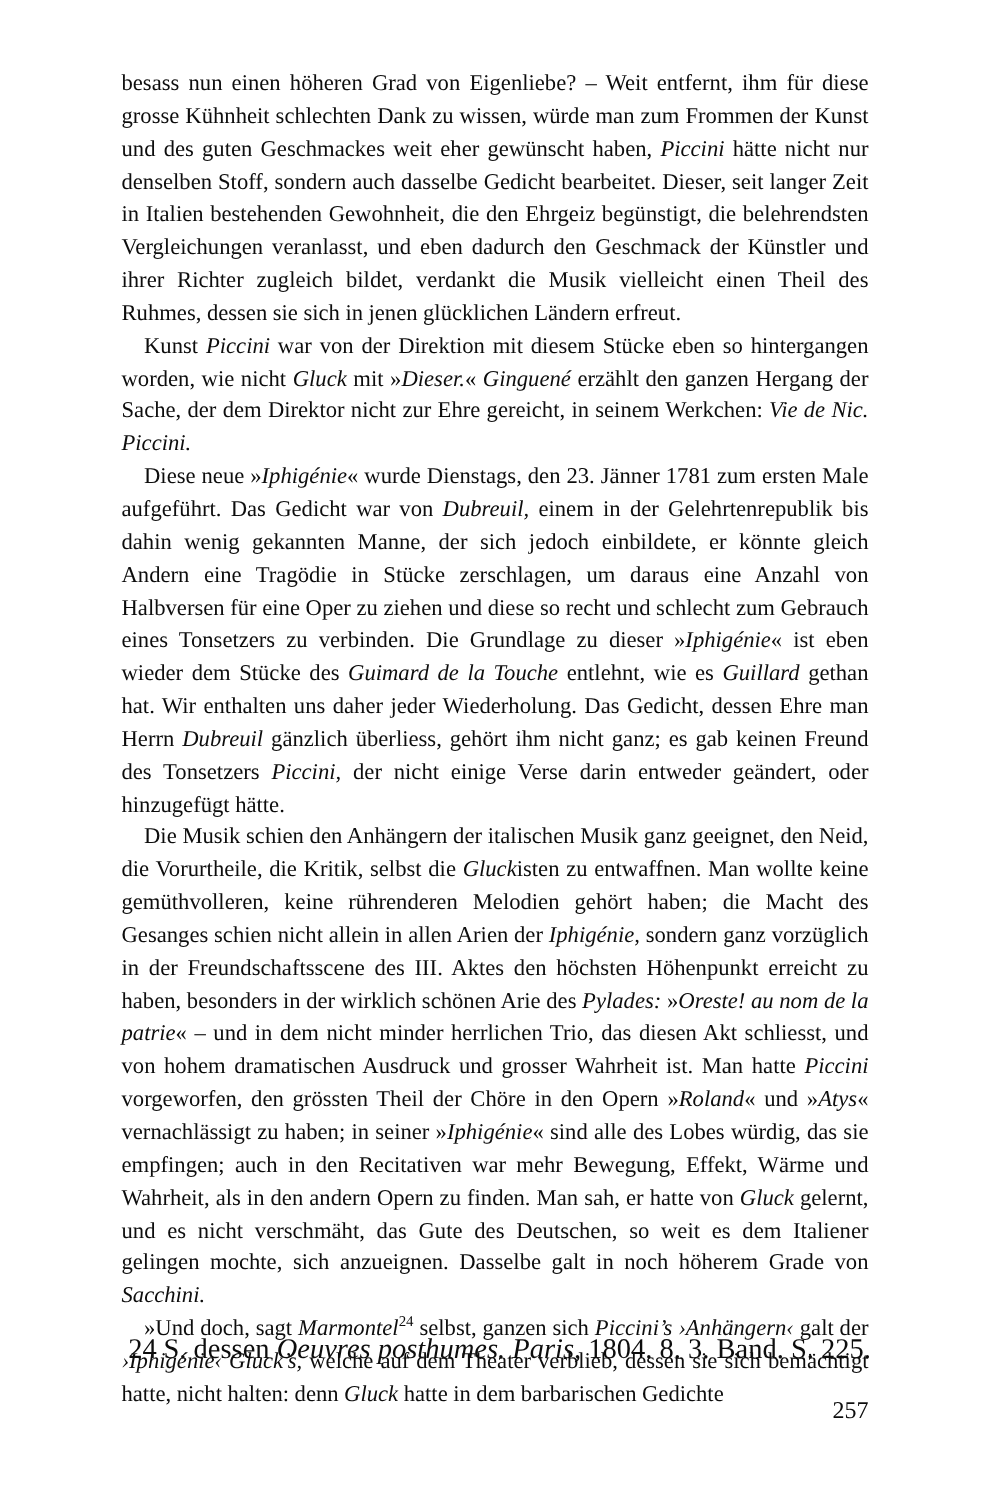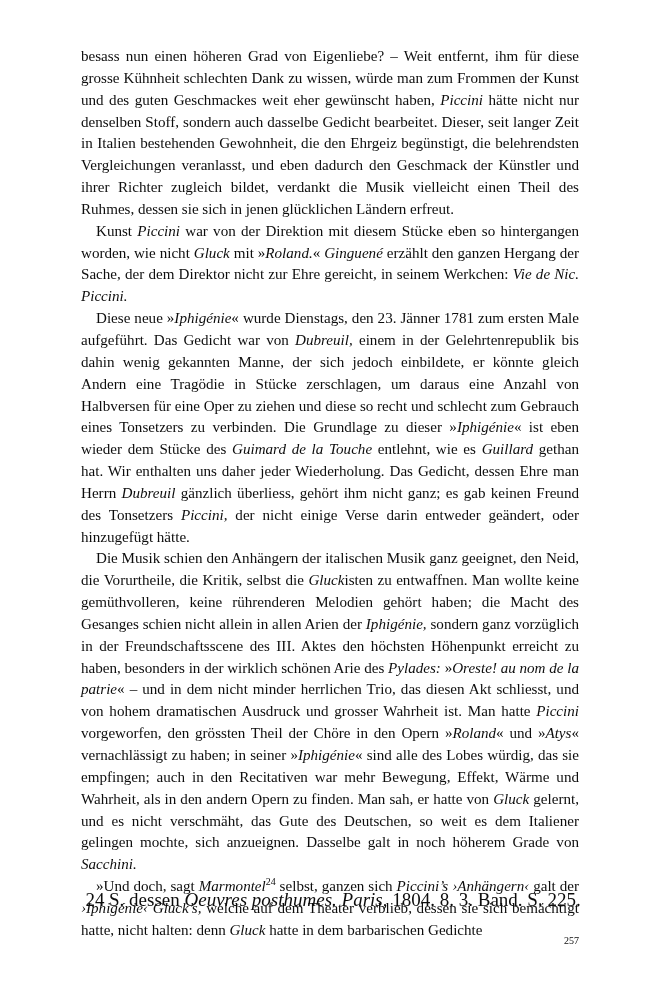--- a/index.html
+++ b/index.html
@@ -56,33 +56,33 @@
     white-space: nowrap;
   }
   .fn-num {
     display: inline-block;
     width: 28px;
   }
   .folio {
     position: absolute;
     right: 81px;
     top: 932px;
-    font-size: 10px;
+    font-size: 16px;
     line-height: 18px;
     text-align: center;
   }
 </style>
 </head>
 <body>
 
 <div class="page">
 
   <div class="textblock">
       <p class="para"><span>besass nun einen höheren Grad von Eigenliebe? – Weit entfernt, ihm für diese grosse Kühnheit schlechten Dank zu wissen, würde man zum Frommen der Kunst und des guten Geschmackes weit eher gewünscht haben, </span><i>Piccini</i><span> hätte nicht nur denselben Stoff, sondern auch dasselbe Gedicht bearbeitet. Dieser, seit langer Zeit in Italien bestehenden Gewohnheit, die den Ehrgeiz begünstigt, die belehrendsten Vergleichungen veranlasst, und eben dadurch den Geschmack der Künstler und ihrer Richter zugleich bildet, verdankt die Musik vielleicht einen Theil des Ruhmes, dessen sie sich in jenen glücklichen Ländern erfreut.</span></p>
-      <p class="para indent"><span>Kunst </span><i>Piccini</i><span> war von der Direktion mit diesem Stücke eben so hintergangen worden, wie nicht </span><i>Gluck</i><span> mit »</span><i>Roland.</i><span>« </span><i>Ginguené</i><span> erzählt den ganzen Hergang der Sache, der dem Direktor nicht zur Ehre gereicht, in seinem Werkchen: </span><i>Vie de Nic. Piccini.</i></p>
+      <p class="para indent"><span>Kunst </span><i>Piccini</i><span> war von der Direktion mit diesem Stücke eben so hintergangen worden, wie nicht </span><i>Gluck</i><span> mit »</span><i>Dieser.</i><span>« </span><i>Ginguené</i><span> erzählt den ganzen Hergang der Sache, der dem Direktor nicht zur Ehre gereicht, in seinem Werkchen: </span><i>Vie de Nic. Piccini.</i></p>
       <p class="para indent"><span>Diese neue »</span><i>Iphigénie</i><span>« wurde Dienstags, den 23. Jänner 1781 zum ersten Male aufgeführt. Das Gedicht war von </span><i>Dubreuil,</i><span> einem in der Gelehrtenrepublik bis dahin wenig gekannten Manne, der sich jedoch einbildete, er könnte gleich Andern eine Tragödie in Stücke zerschlagen, um daraus eine Anzahl von Halbversen für eine Oper zu ziehen und diese so recht und schlecht zum Gebrauch eines Tonsetzers zu verbinden. Die Grundlage zu dieser »</span><i>Iphigénie</i><span>« ist eben wieder dem Stücke des </span><i>Guimard de la Touche</i><span> entlehnt, wie es </span><i>Guillard</i><span> gethan hat. Wir enthalten uns daher jeder Wiederholung. Das Gedicht, dessen Ehre man Herrn </span><i>Dubreuil</i><span> gänzlich überliess, gehört ihm nicht ganz; es gab keinen Freund des Tonsetzers </span><i>Piccini,</i><span> der nicht einige Verse darin entweder geändert, oder hinzugefügt hätte.</span></p>
       <p class="para indent"><span>Die Musik schien den Anhängern der italischen Musik ganz geeignet, den Neid, die Vorurtheile, die Kritik, selbst die </span><i>Gluck</i><span>isten zu entwaffnen. Man wollte keine gemüthvolleren, keine rührenderen Melodien gehört haben; die Macht des Gesanges schien nicht allein in allen Arien der </span><i>Iphigénie,</i><span> sondern ganz vorzüglich in der Freundschaftsscene des III. Aktes den höchsten Höhenpunkt erreicht zu haben, besonders in der wirklich schönen Arie des </span><i>Pylades:</i><span> »</span><i>Oreste! au nom de la patrie</i><span>« – und in dem nicht minder herrlichen Trio, das diesen Akt schliesst, und von hohem dramatischen Ausdruck und grosser Wahrheit ist. Man hatte </span><i>Piccini</i><span> vorgeworfen, den grössten Theil der Chöre in den Opern »</span><i>Roland</i><span>« und »</span><i>Atys</i><span>« vernachlässigt zu haben; in seiner »</span><i>Iphigénie</i><span>« sind alle des Lobes würdig, das sie empfingen; auch in den Recitativen war mehr Bewegung, Effekt, Wärme und Wahrheit, als in den andern Opern zu finden. Man sah, er hatte von </span><i>Gluck</i><span> gelernt, und es nicht verschmäht, das Gute des Deutschen, so weit es dem Italiener gelingen mochte, sich anzueignen. Dasselbe galt in noch höherem Grade von </span><i>Sacchini.</i></p>
       <p class="para indent"><span>»Und doch, sagt </span><i>Marmontel</i><sup>24</sup><span> selbst, ganzen sich </span><i>Piccini’s ›Anhängern‹</i><span> galt der </span><i>›Iphigénie‹ Gluck’s,</i><span> welche auf dem Theater verblieb, dessen sie sich bemächtigt hatte, nicht halten: denn </span><i>Gluck</i><span> hatte in dem barbarischen Gedichte</span></p>
     </div>
 
   <div class="footnote-wrap">
     <p class="footnote">
       <span class="fn-num">24</span><span class="fn-text"><span>S. dessen </span><i>Oeuvres posthumes. Paris,</i><span> 1804. 8. 3. Band. S. 225.</span></span>
     </p>
   </div>

